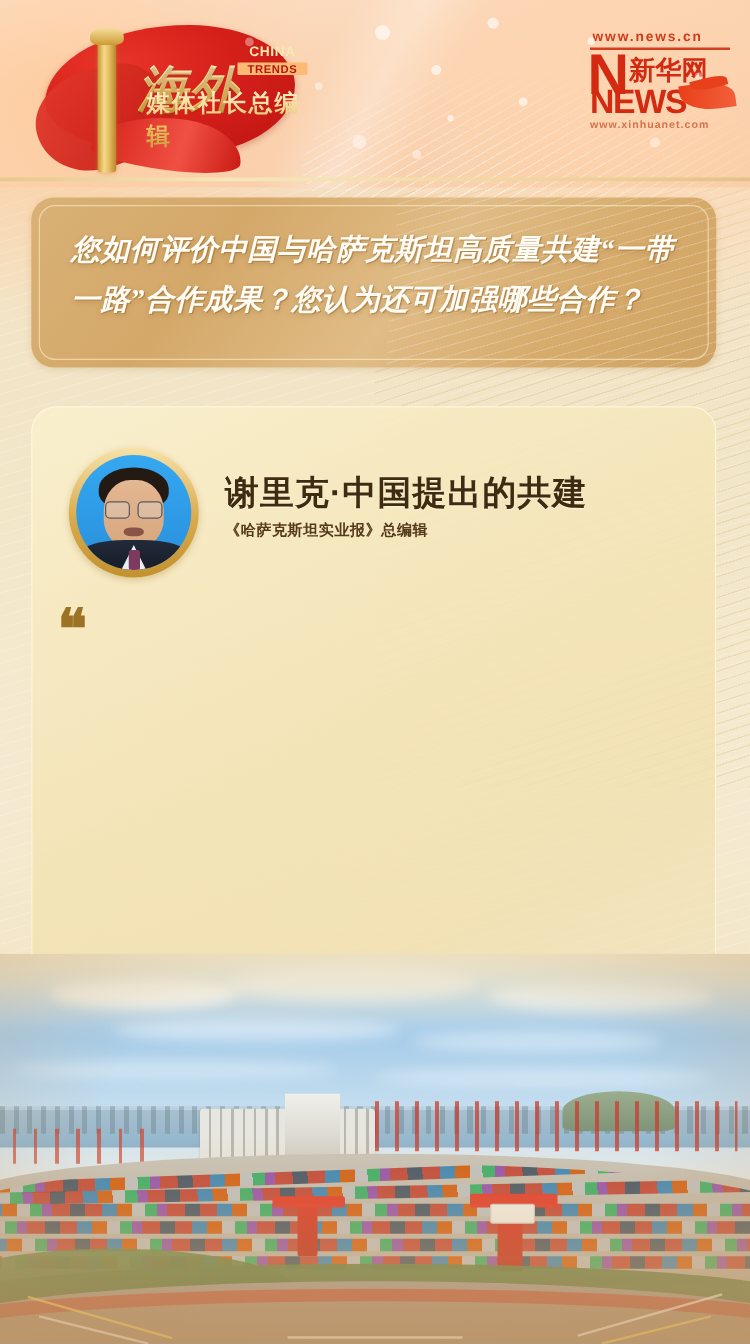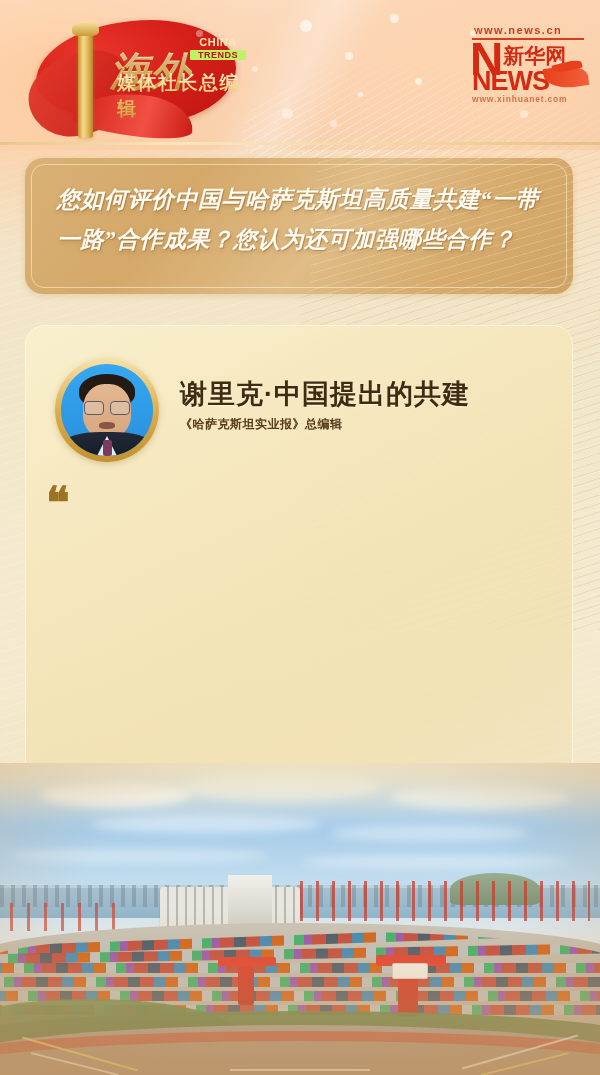--- a/index.html
+++ b/index.html
@@ -101,21 +101,21 @@
     -webkit-background-clip:text;background-clip:text;-webkit-text-fill-color:transparent;
     text-shadow:0 1px 0 rgba(120,60,10,.25);
     font-style:italic;
   }
   .logo-en{
     position:absolute;left:168px;top:28px;width:56px;text-align:center;
     font-size:11px;font-weight:700;color:#f7e9b2;line-height:1.15;letter-spacing:.5px;
   }
   .logo-en b{display:block;font-size:11px;}
   .logo-en i{
-    display:block;font-style:normal;font-size:9px;background:#bef264;color:#b9150f;
+    display:block;font-style:normal;font-size:9px;background:#fdba74;color:#b9150f;
     padding:0 2px;margin-top:1px;border-radius:1px;
   }
   .logo-l2{
     position:absolute;left:95px;top:62px;
     font-family:"Liberation Serif","DejaVu Serif",serif;
     font-weight:700;font-size:19px;letter-spacing:1.5px;
     background:linear-gradient(180deg,#fff3cd,#e8c164 60%,#c79b33);
     -webkit-background-clip:text;background-clip:text;-webkit-text-fill-color:transparent;
   }
   .logo-l3{

